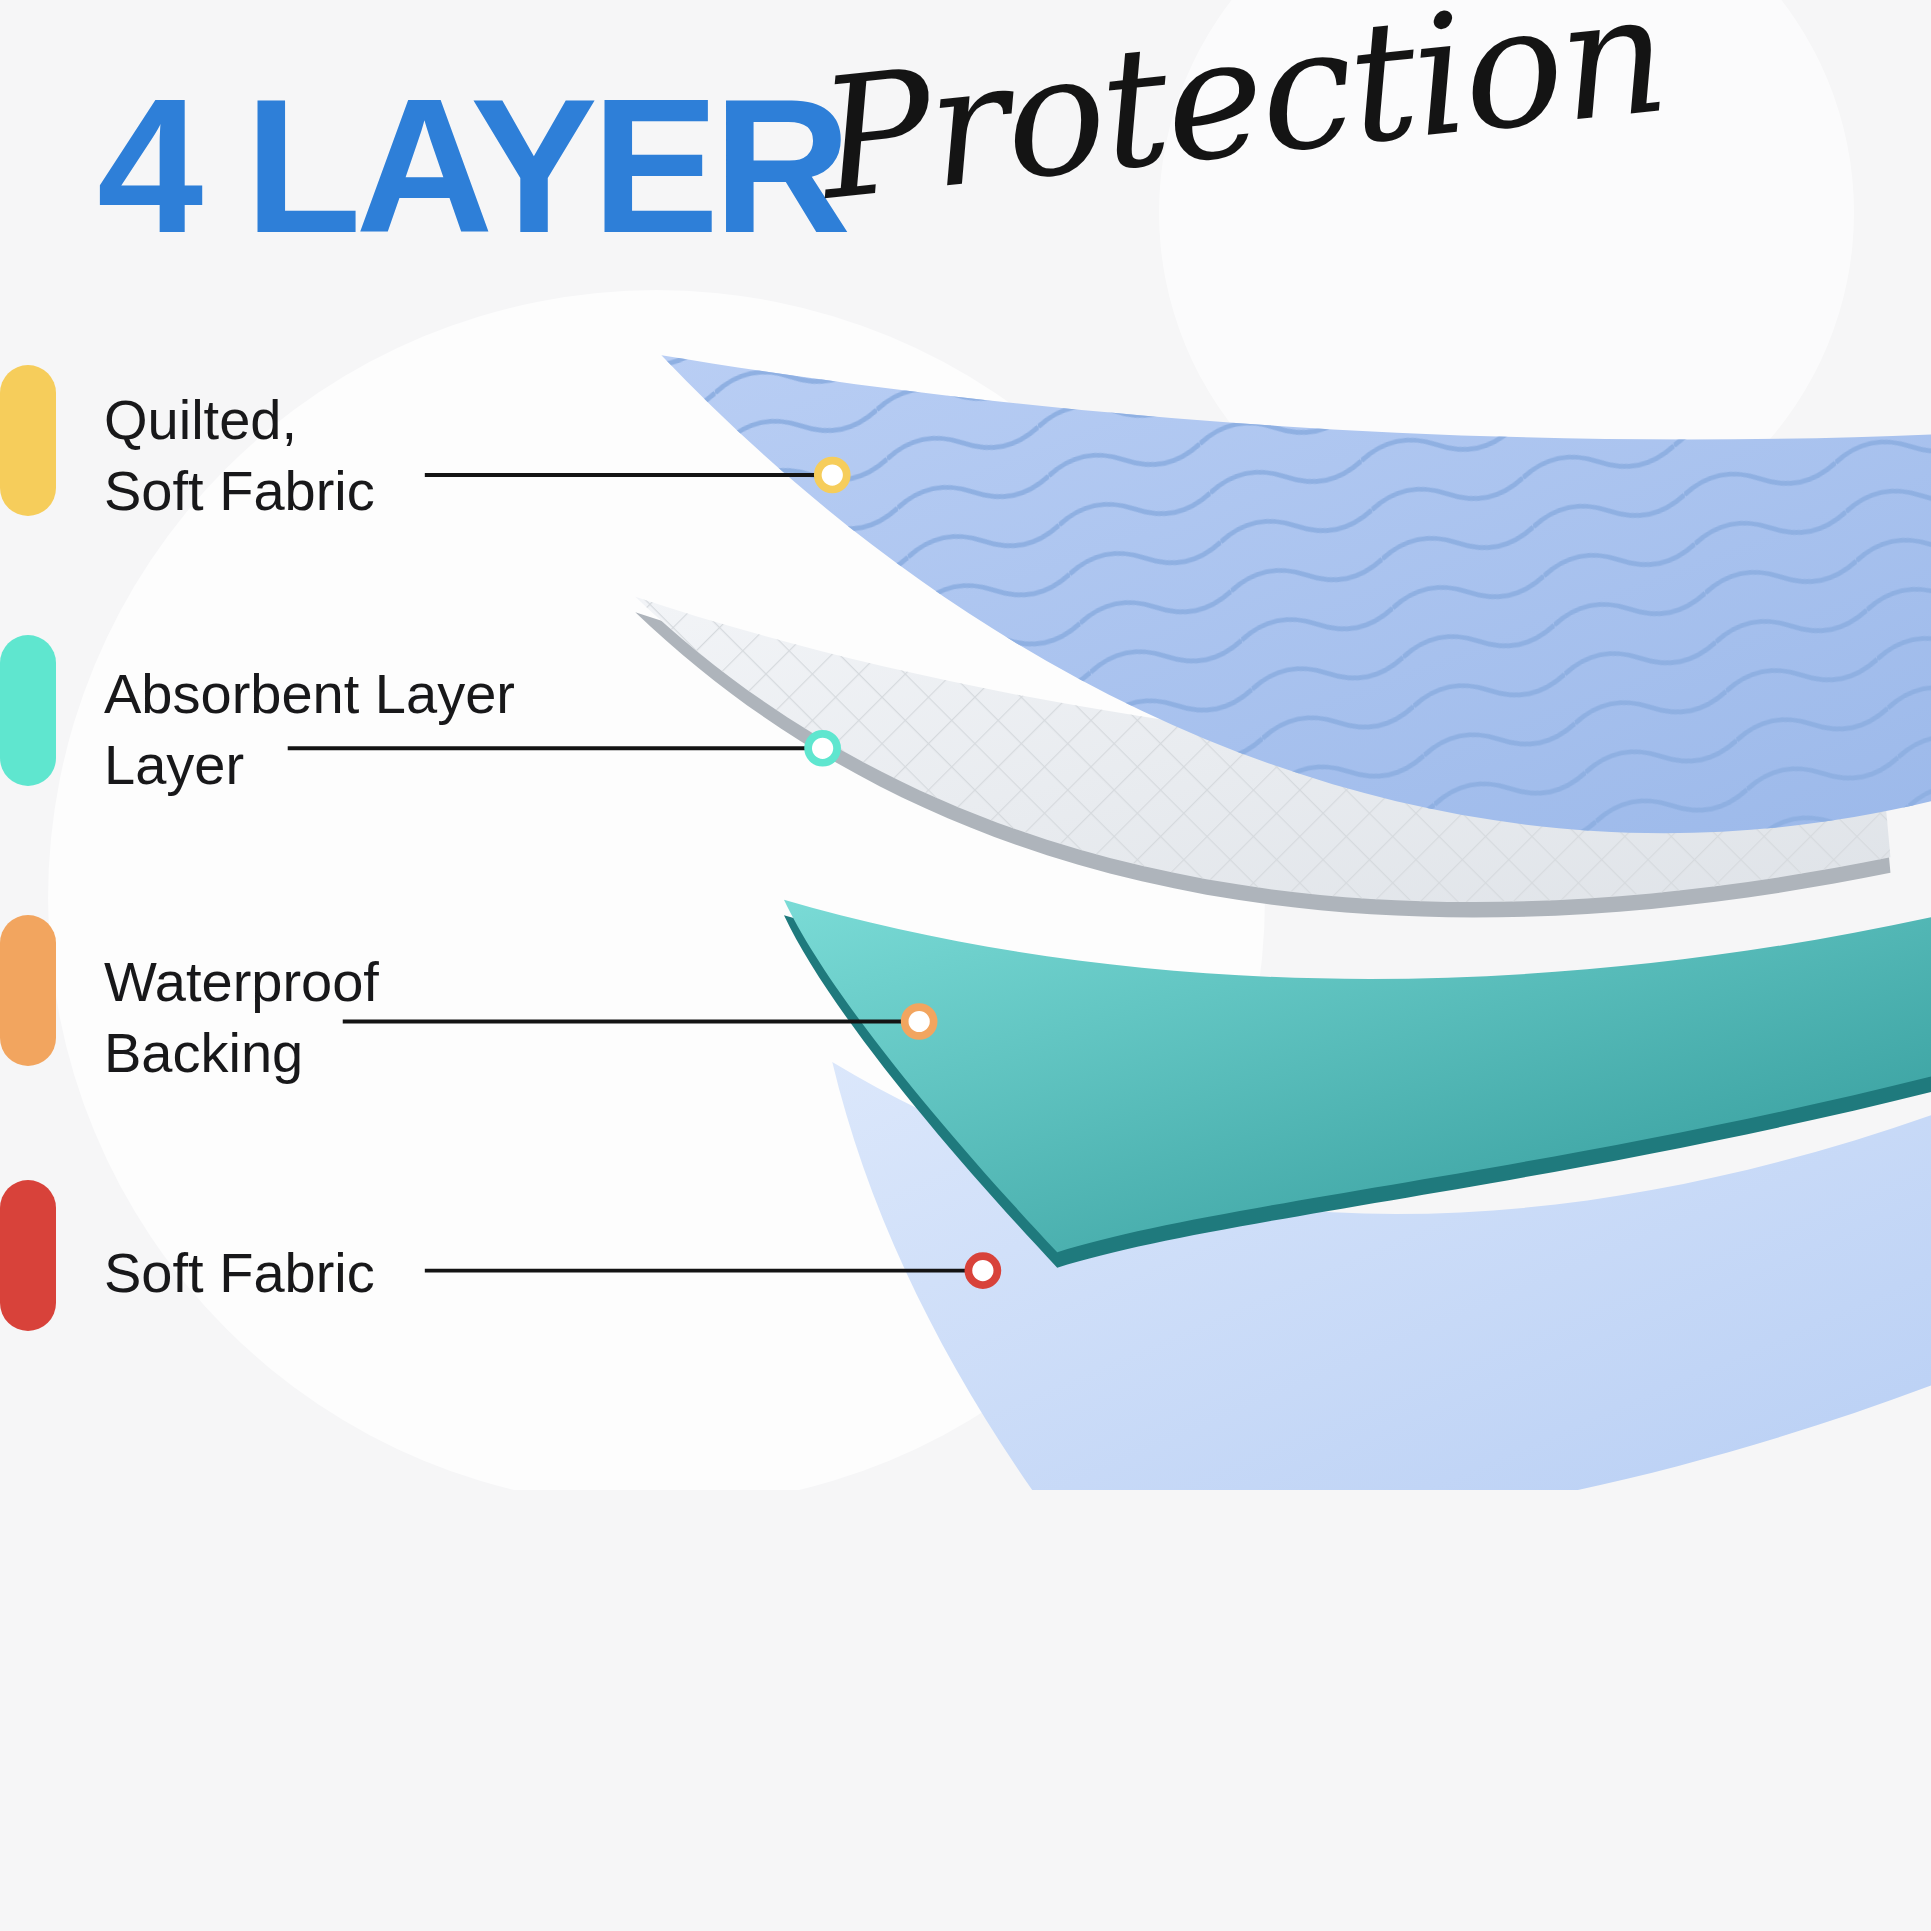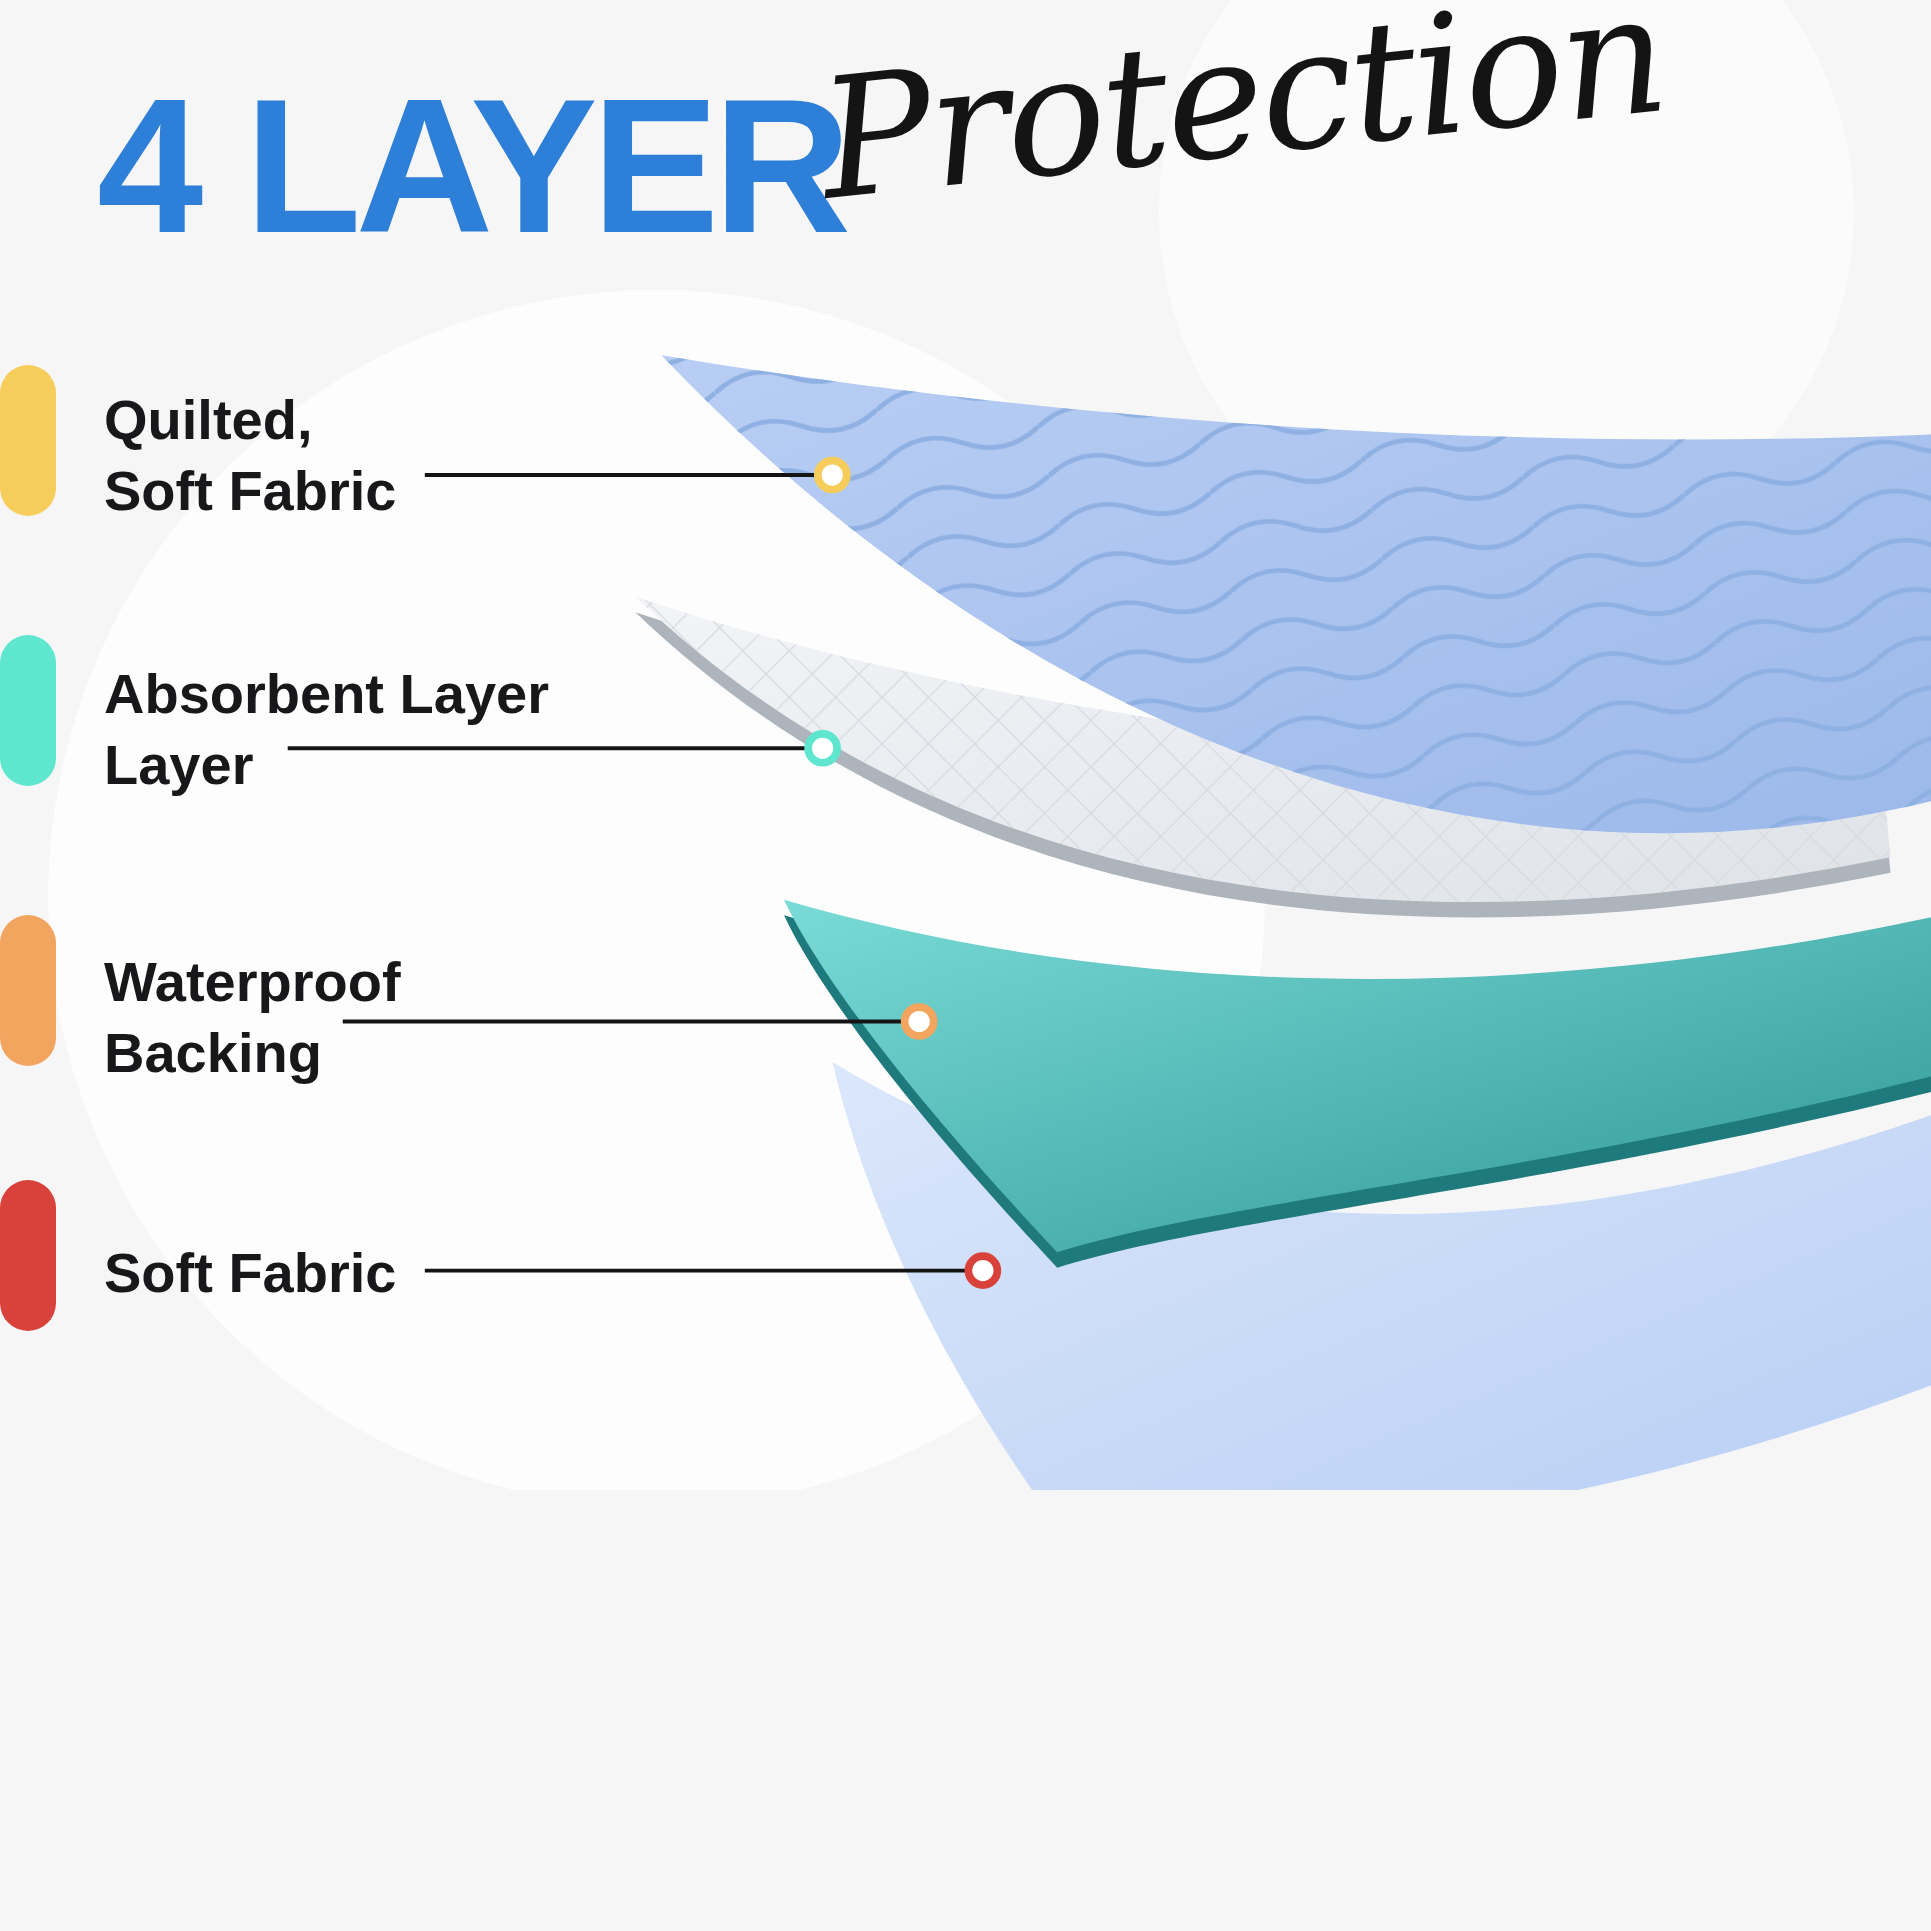--- a/index.html
+++ b/index.html
@@ -25,21 +25,21 @@
   .subtitle{
     position:absolute;left:819px;top:0px;
     font-family:"DejaVu Serif",serif;font-style:italic;
     font-size:166px;color:var(--line-black,#111);
     transform:rotate(-6deg);letter-spacing:-2.9px;white-space:nowrap;
   }
 
   .pill{position:absolute;left:0;width:56px;height:151px;border-radius:28px}
   .label{
     position:absolute;left:104px;
-    font-size:56px;font-weight:700;line-height:71px;
+    font-size:56px;font-weight:400;line-height:71px;
     color:var(--text-dark,#18181a);white-space:nowrap;
   }
 
   
   .s-top-a{stop-color:var(--sheet-top-light,#b9cef4)}
   .s-top-b{stop-color:var(--sheet-top-dark,#9cb9ea)}
   .s-wht-a{stop-color:var(--sheet-white-light,#f2f4f7)}
   .s-wht-b{stop-color:var(--sheet-white-dark,#dfe3e8)}
   .s-teal-a{stop-color:var(--sheet-teal-light,#7adbd6)}
   .s-teal-b{stop-color:var(--sheet-teal-dark,#2e9697)}

